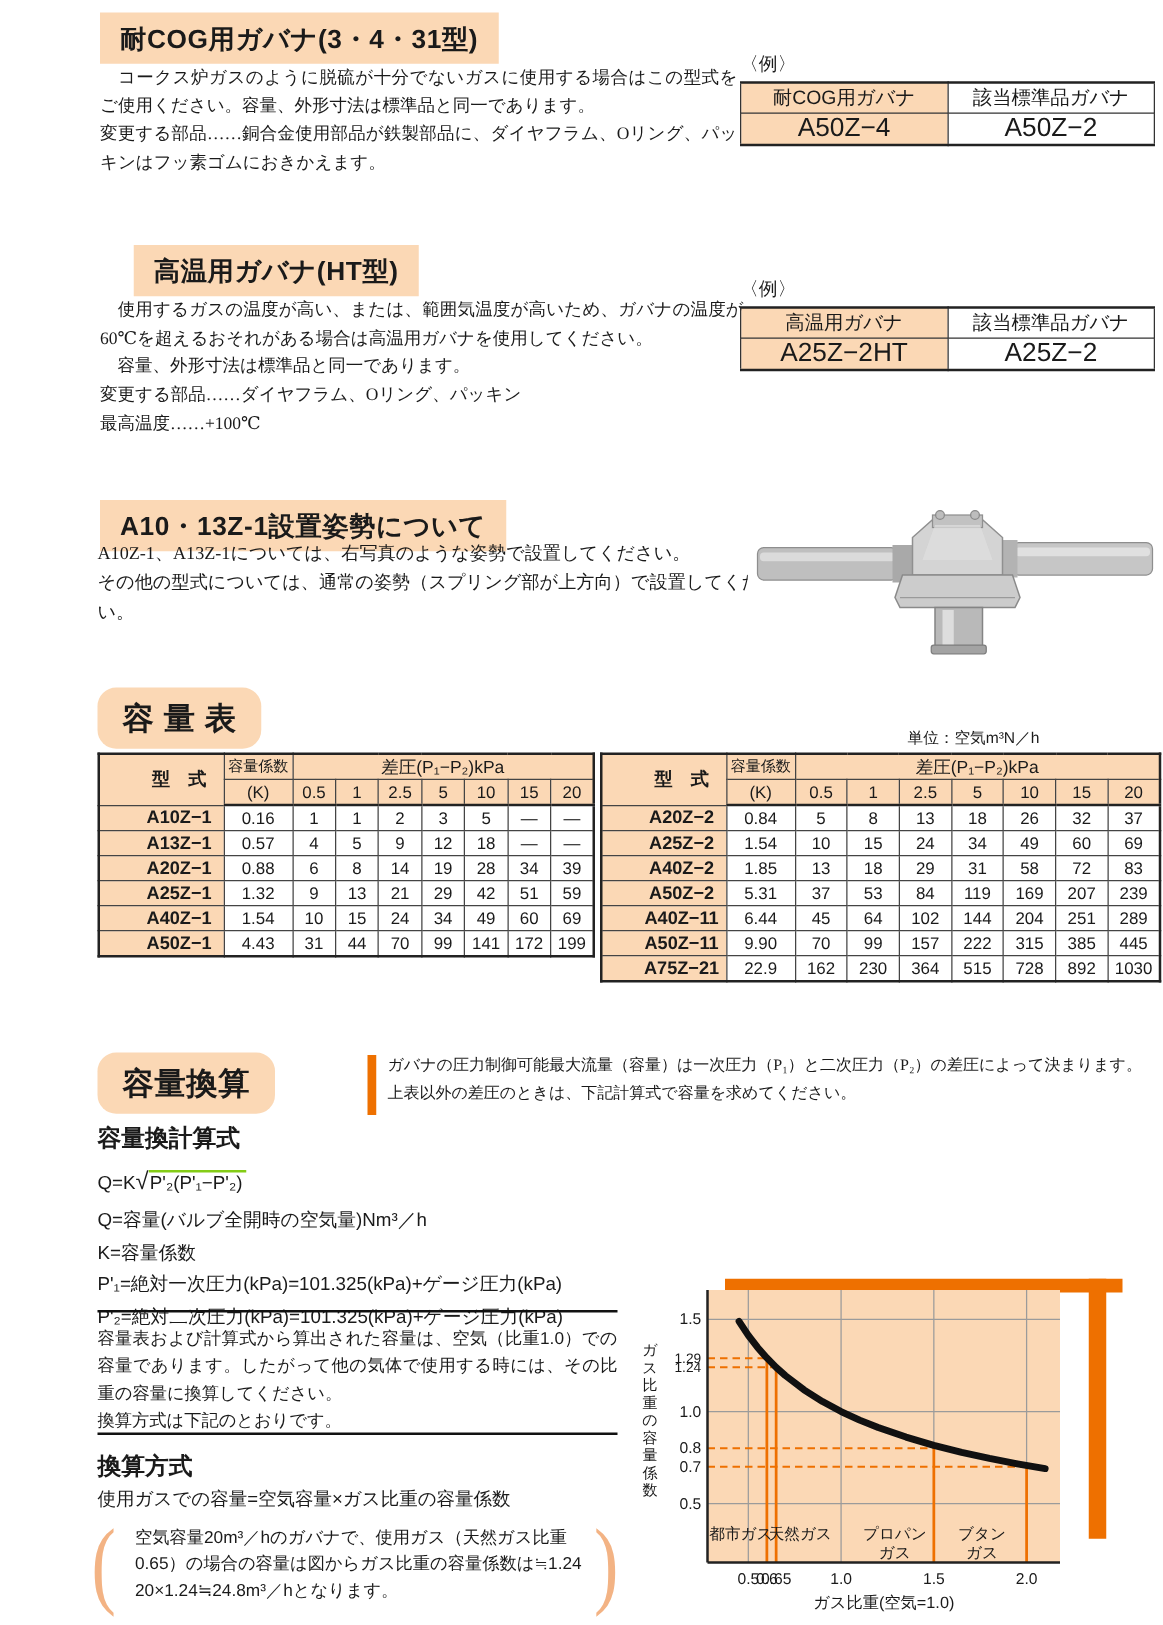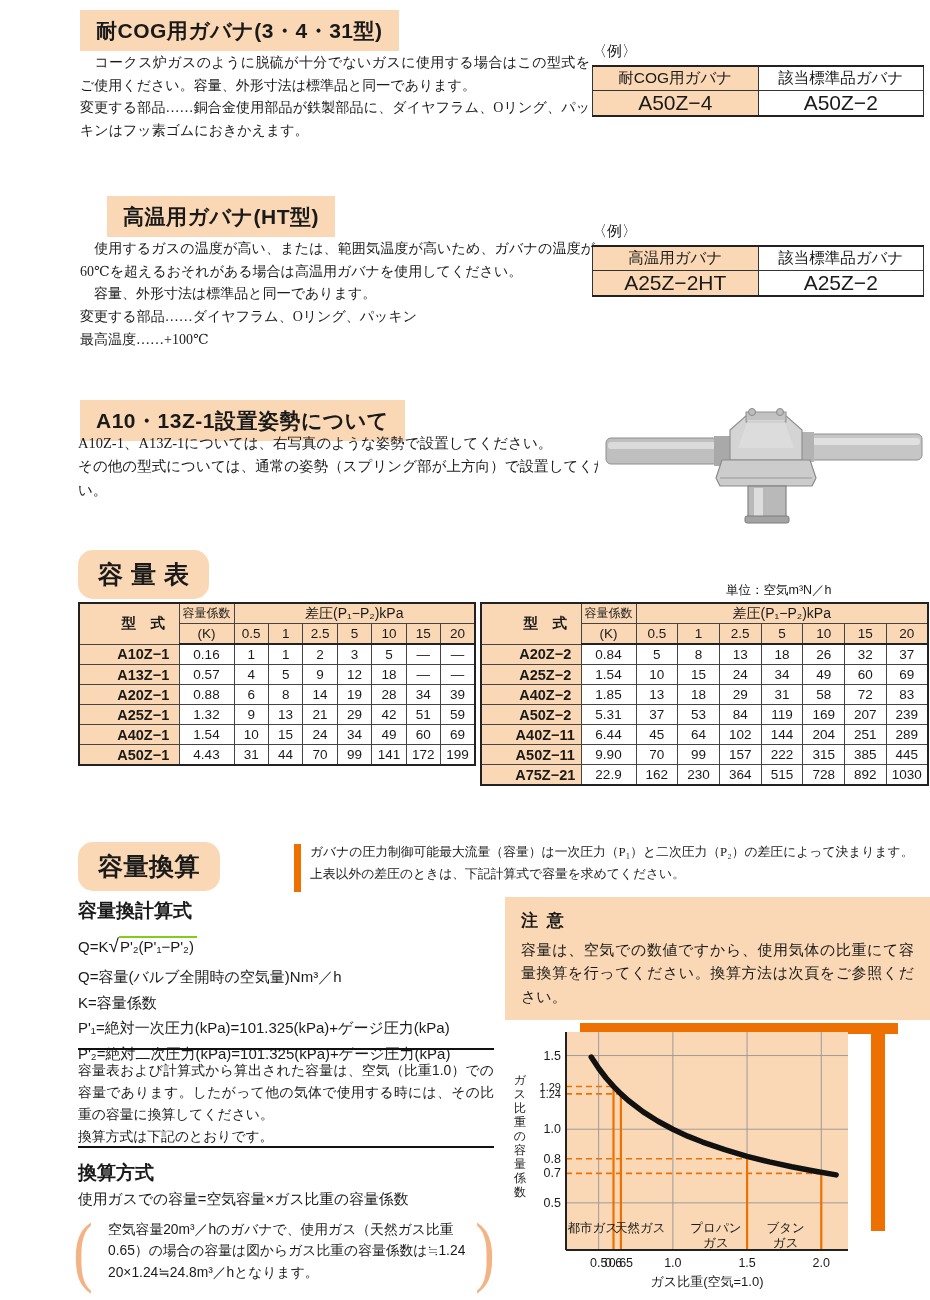--- a/index.html
+++ b/index.html
@@ -384,24 +384,20 @@
   <div class="abs sub-h" style="left:78px;top:1160px;">換算方式</div>
   <div class="abs" style="left:78px;top:1190px;width:430px;font-size:14.8px;">使用ガスでの容量=空気容量×ガス比重の容量係数</div>
 
   <div class="abs paren-note" style="left:70px;top:1212px;">
     <span class="paren">(</span>
     <div class="paren-text ml">空気容量20m³／hのガバナで、使用ガス（天然ガス比重0.65）の場合の容量は図からガス比重の容量係数は≒1.24
 20×1.24≒24.8m³／hとなります。</div>
     <span class="paren">)</span>
   </div>
 
-  <div class="abs caution" style="left:505px;top:897px;">
-    <div class="caution-title">注 意</div>
-    <div class="caution-body">容量は、空気での数値ですから、使用気体の比重にて容量換算を行ってください。換算方法は次頁をご参照ください。</div>
-  </div>
 
   <svg id="gas-chart" class="abs" style="left:502px;top:1022px;" width="428" height="278" viewBox="0 0 428 278">
       <rect x="78" y="1" width="318" height="11" fill="#ee7000"></rect>
       <rect x="369" y="1" width="14" height="208" fill="#ee7000"></rect>
       <rect x="64" y="10" width="282" height="218" fill="#fbd8b5"></rect>
       <line x1="96.65263157894736" y1="10" x2="96.65263157894736" y2="228" stroke="#9b9b9b" stroke-width="1"></line>
       <line x1="170.86315789473684" y1="10" x2="170.86315789473684" y2="228" stroke="#9b9b9b" stroke-width="1"></line>
       <line x1="245.0736842105263" y1="10" x2="245.0736842105263" y2="228" stroke="#9b9b9b" stroke-width="1"></line>
       <line x1="319.28421052631575" y1="10" x2="319.28421052631575" y2="228" stroke="#9b9b9b" stroke-width="1"></line>
       <line x1="64" y1="180.86486486486487" x2="346" y2="180.86486486486487" stroke="#9b9b9b" stroke-width="1"></line>

